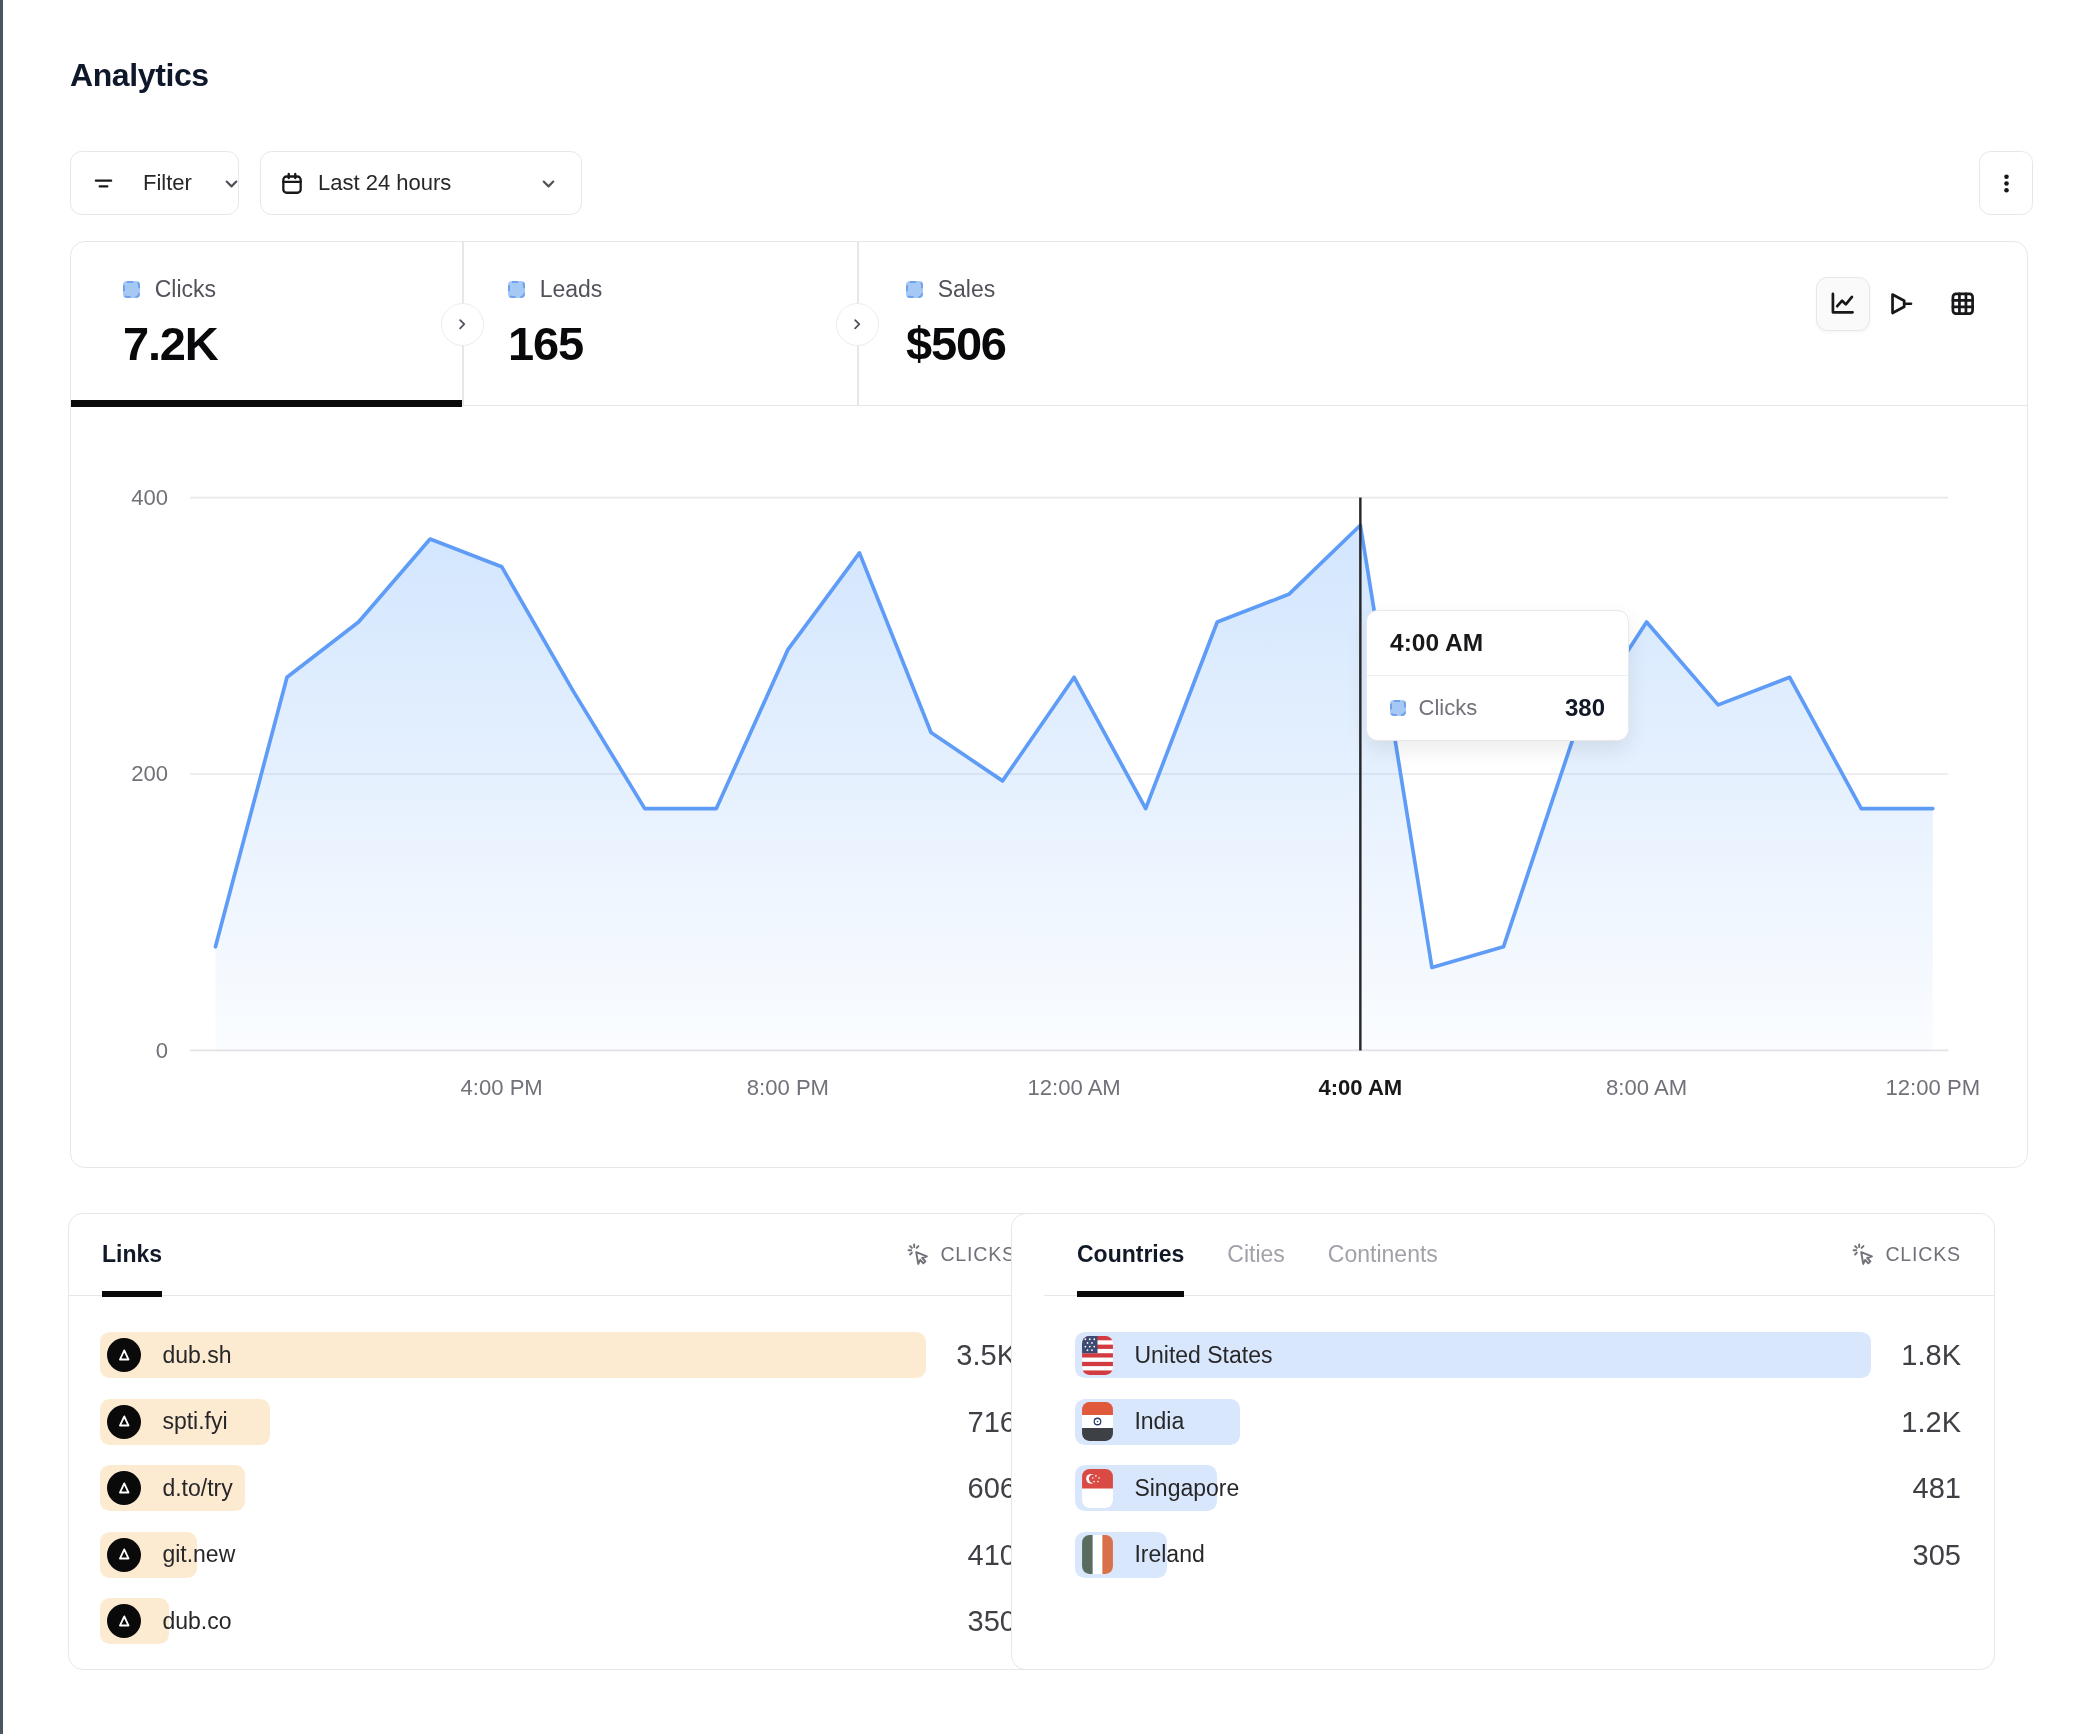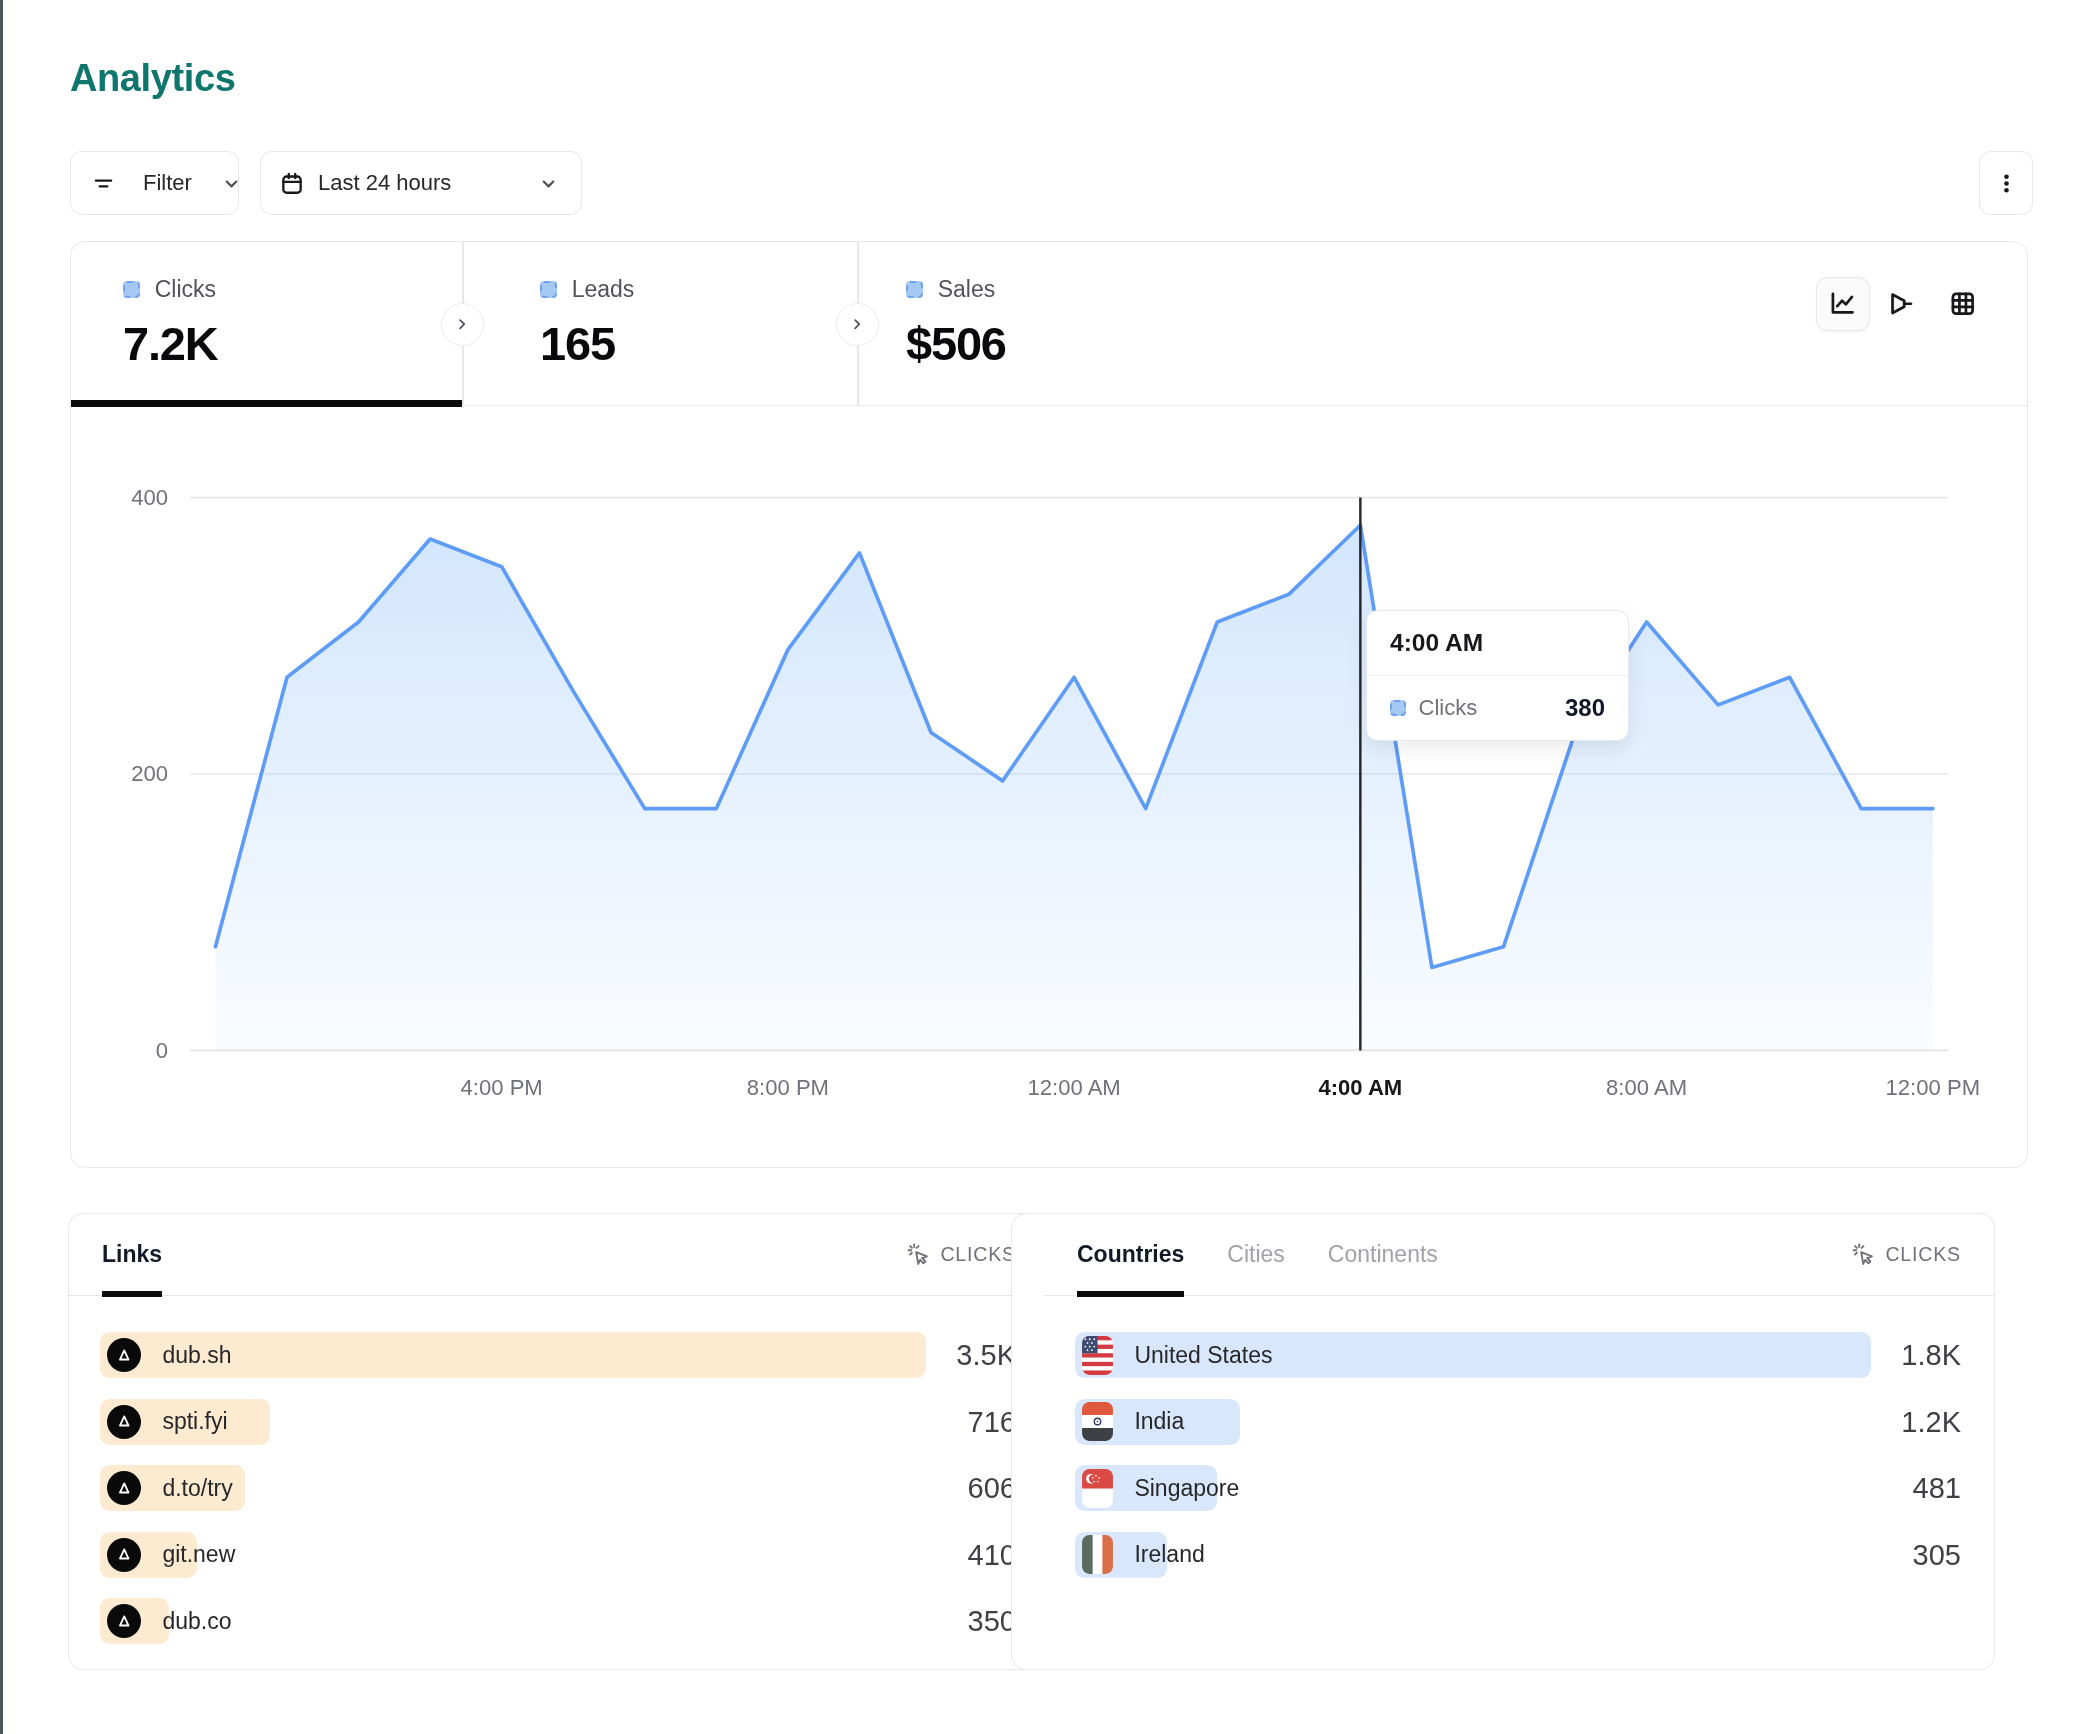--- a/index.html
+++ b/index.html
@@ -3,21 +3,21 @@
 <meta charset="utf-8">
 <style>
   * { margin:0; padding:0; box-sizing:border-box; }
   html,body { background:#fff; }
   #app {
     position:relative; width:2096px; height:1735px; background:#ffffff;
     font-family:"Liberation Sans", sans-serif; color:#18181b; overflow:hidden;
   }
   .left-edge { position:absolute; left:0; top:0; width:3.3px; height:1735px; background:#47565f; }
 
-  .page-title { position:absolute; left:70px; top:57px; font-size:38px; font-weight:700; letter-spacing:-0.4px; color:#0f766e; }
+  .page-title { position:absolute; left:70px; top:57px; font-size:32px; font-weight:700; letter-spacing:-0.4px; color:#0f172a; }
 
   .toolbar-btn {
     position:absolute; top:151px; height:64px; background:#fff;
     border:1.6px solid #e5e7eb; border-radius:11.5px;
     display:flex; align-items:center; gap:13px; padding:0 21px;
     font-size:22px; color:#27272a; font-weight:500; cursor:pointer;
   }
   .btn-filter { left:70px; width:169px;gap:28px; }
   .btn-date { left:260px; width:322px;padding-left:18px; }
   .btn-date .chev { margin-left:auto; }
@@ -26,21 +26,21 @@
   .icon30 { width:26px; height:26px; flex:0 0 auto; }
 
   
   .main-card {
     position:absolute; left:70px; top:241px; width:1958px; height:927px;
     border:1.6px solid #e5e7eb; border-radius:14.7px; background:#fff;
   }
   .stats-row { position:absolute; left:0; top:0; width:100%; height:164px; border-bottom:1.6px solid #e5e7eb; }
   .stat-tab { position:absolute; top:0; height:164px; padding-top:34px; cursor:pointer; }
   .stat-tab.t-clicks { left:0; width:391px; padding-left:52px; }
-  .stat-tab.t-leads { left:412px; width:395px; padding-left:57px; }
+  .stat-tab.t-leads { left:380px; width:395px; padding-left:57px; }
   .stat-tab.t-sales { left:786px; width:426px; padding-left:49px; }
   .stat-label-row { display:flex; align-items:center; gap:14.7px; }
   .legend-square { width:17px; height:17px; border-radius:4.1px; background:#a5c8f5; border:2px dashed #6fa3ec; }
   .stat-label { font-size:23px; color:#52525b; }
   .stat-value { margin-top:13px; font-size:47px; font-weight:700; letter-spacing:-1.2px; color:#09090b; }
   .stat-underline { position:absolute; left:0; bottom:-1.6px; width:391px; height:6.5px; background:#0a0a0a; z-index:3; }
   .vdiv { position:absolute; top:0; width:1.6px; height:164px; background:#e5e7eb; }
   .chev-circle {
     position:absolute; top:61px; width:43px; height:43px; border-radius:50%;
     background:#fff; border:1.6px solid #ececf0; display:flex; align-items:center; justify-content:center;

